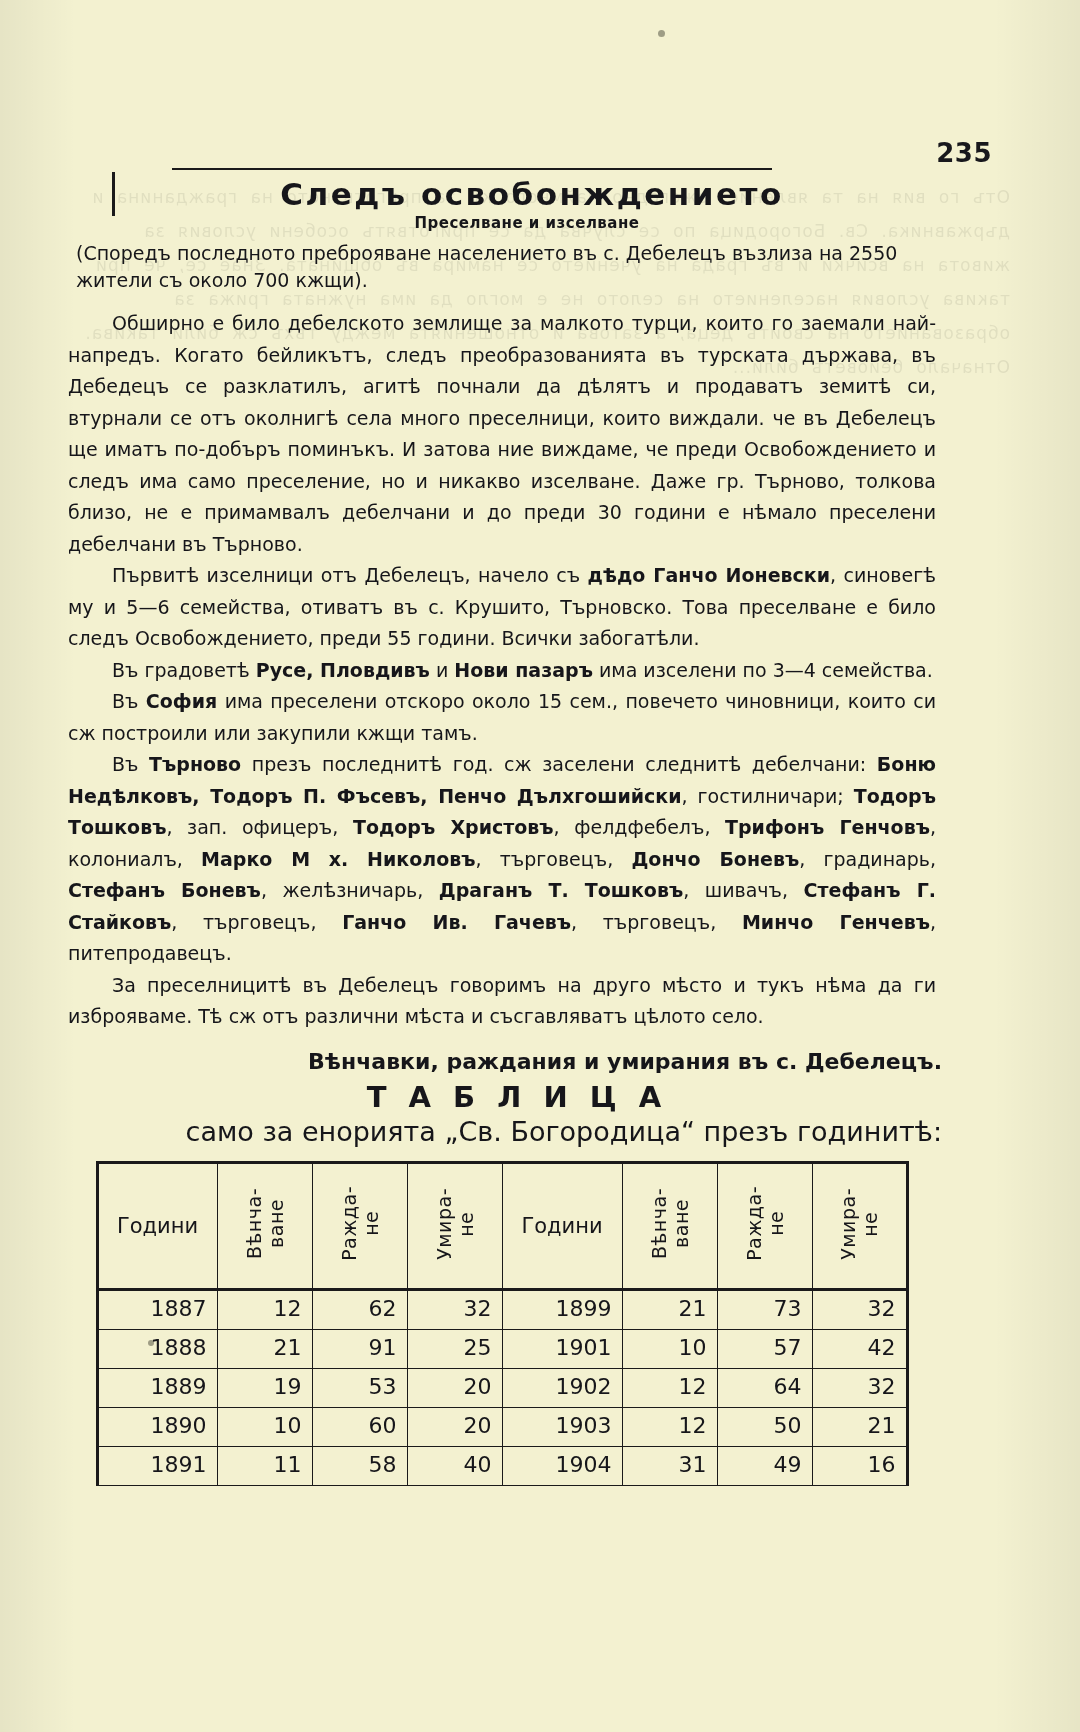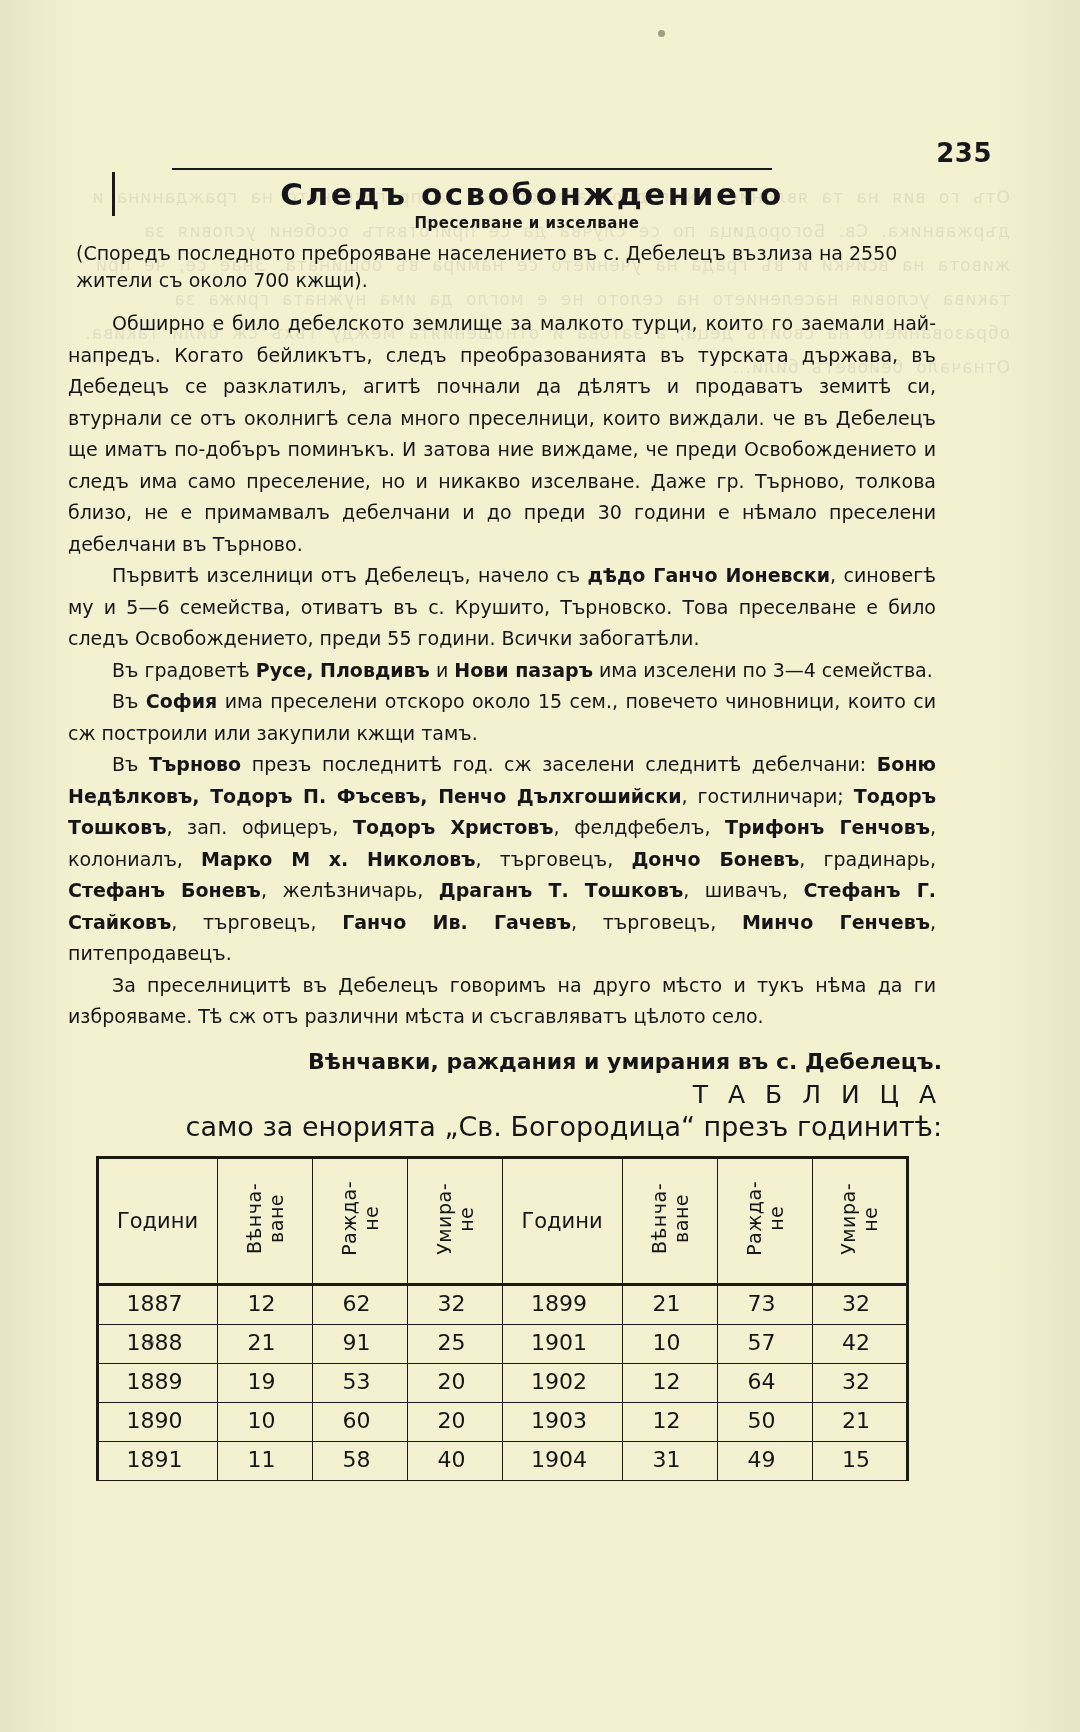--- a/index.html
+++ b/index.html
@@ -100,24 +100,24 @@
   }
   b { font-weight: 700; }
   .heading-line {
     font-size: 22px;
     font-weight: 700;
     text-align: right;
     margin: 16px 0 4px 0;
     padding-left: 24px;
   }
   .table-caption {
-    font-size: 25px;
-    font-weight: 400;
+    font-size: 29px;
+    font-weight: 700;
     letter-spacing: 6px;
-    text-align: right;
+    text-align: center;
     margin: 6px 0 2px 0;
     padding-left: 30px;
   }
   .table-sub {
     font-size: 27px;
     text-align: right;
     margin: 0 0 14px 0;
     padding-left: 30px;
   }
   table.stats {
@@ -143,21 +143,21 @@
   }
   table.stats th.vertical span {
     writing-mode: vertical-rl;
     transform: rotate(180deg);
     display: inline-block;
     letter-spacing: 0.5px;
     line-height: 22px;
     text-align: center;
   }
   table.stats th.wide { font-size: 21px; }
-  table.stats tbody tr td { height: 34px; text-align: center; }
+  table.stats tbody tr td { height: 34px; }
   col.c-year { width: 120px; }
   col.c-num { width: 95px; }
   .thick-left { border-left: 3px solid #1a1a1a !important; }
   .thick-right { border-right: 3px solid #1a1a1a !important; }
   .thick-top { border-top: 3px solid #1a1a1a !important; }
   .speck {
     position: absolute;
     background: #4a4a3a;
     border-radius: 50%;
     opacity: 0.5;
@@ -269,19 +269,19 @@
           <td class="thick-right">21</td>
         </tr>
         <tr>
           <td class="thick-left">1891</td>
           <td>11</td>
           <td>58</td>
           <td>40</td>
           <td>1904</td>
           <td>31</td>
           <td>49</td>
-          <td class="thick-right">15</td>
+          <td class="thick-right">16</td>
         </tr>
       </tbody>
     </table>
 
   </div>
 </div>
 
 </body></html>

